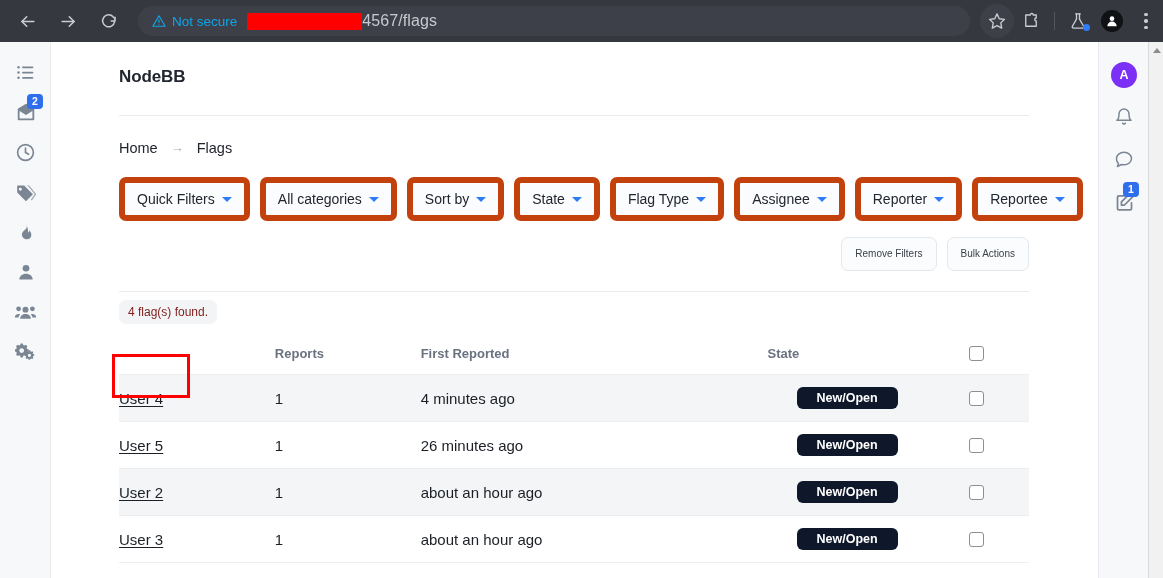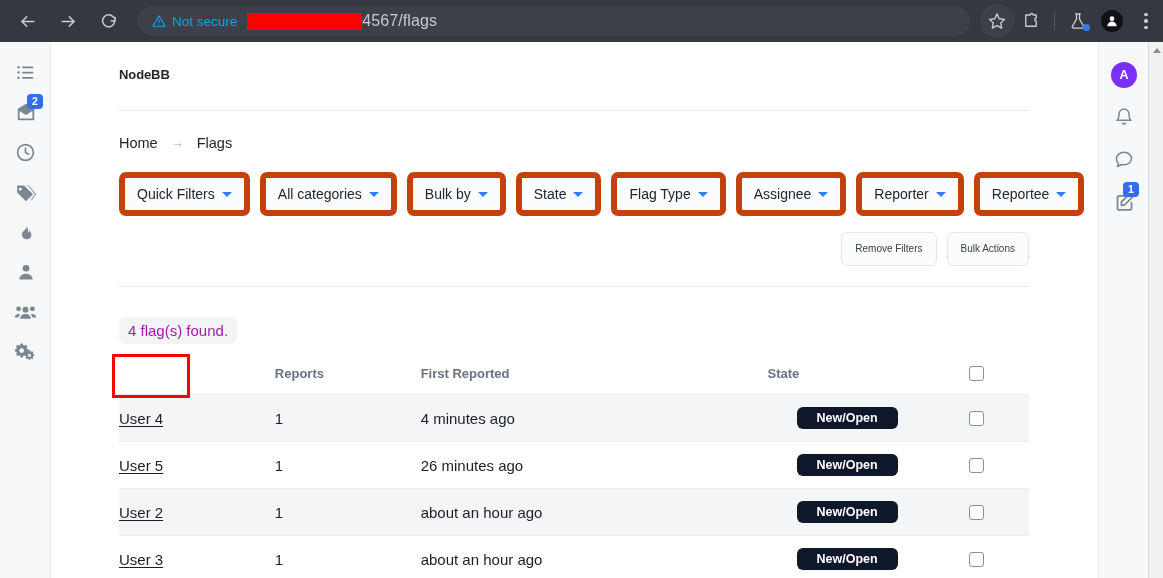--- a/index.html
+++ b/index.html
@@ -157,21 +157,21 @@
 
   
   .content {
     position: absolute; top: 0; left: 51px;
     width: 1046px; height: 536px;
     background: #fff;
     padding: 0 68px;
     overflow: hidden;
   }
   .brand {
-    font-size: 13px; font-weight: 700; color: #22262e;
+    font-size: 17px; font-weight: 700; color: #22262e;
     padding-top: 25px;
     letter-spacing: -.1px;
   }
   .brand-divider {
     margin-top: 28px;
     border-top: 1px solid #e9ebee;
   }
   .breadcrumb {
     display: flex; align-items: flex-start; gap: 13px;
     padding-top: 24px;
@@ -213,24 +213,24 @@
     font-size: 10px; color: #3b4148;
     white-space: nowrap;
     line-height: 18px;
   }
   .filters-divider {
     margin-top: 20px;
     border-top: 1px solid #e9ebee;
   }
   .count-badge {
     display: inline-block;
-    margin-top: 30px;
+    margin-top: 8px;
     background: #f3f4f6;
-    color: #a21caf;
-    font-size: 15px;
+    color: #7f1d1d;
+    font-size: 12px;
     border-radius: 7px;
     padding: 5px 9px;
   }
 
   
   table.flags {
     width: 100%;
     border-collapse: collapse;
     margin-top: 16px;
     table-layout: fixed;
@@ -440,21 +440,21 @@
       <div class="filters">
         <div class="fbtn">
           <span>Quick Filters</span>
           <span class="chev"></span>
         </div>
         <div class="fbtn">
           <span>All categories</span>
           <span class="chev"></span>
         </div>
         <div class="fbtn">
-          <span>Bulk by</span>
+          <span>Sort by</span>
           <span class="chev"></span>
         </div>
         <div class="fbtn">
           <span>State</span>
           <span class="chev"></span>
         </div>
         <div class="fbtn">
           <span>Flag Type</span>
           <span class="chev"></span>
         </div>

